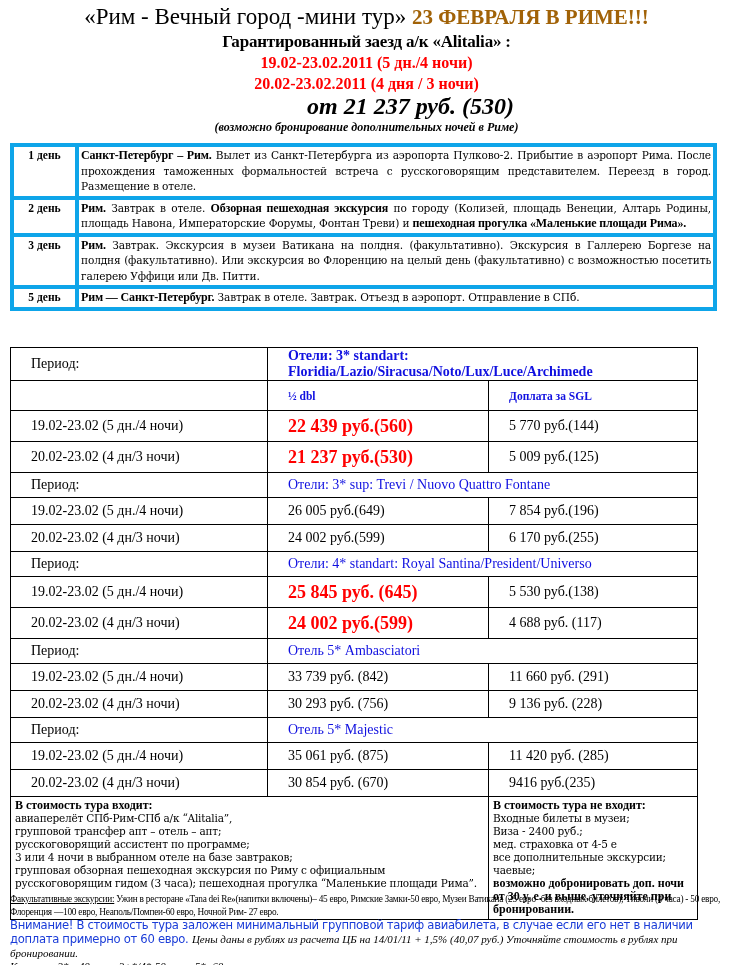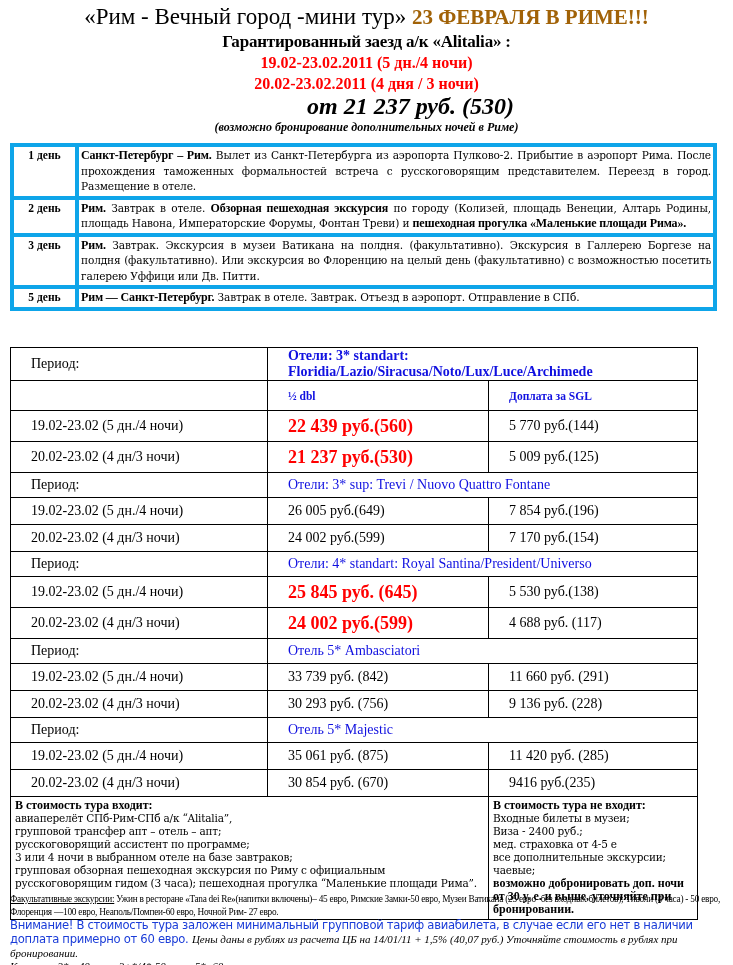--- a/index.html
+++ b/index.html
@@ -103,21 +103,21 @@
         <td class="hotel" colspan="2">Отели: 3* sup:   Trevi / Nuovo Quattro Fontane</td>
       </tr>
       <tr class="r-sm">
         <td class="period">19.02-23.02 (5 дн./4 ночи)</td>
         <td class="dbl">26 005 руб.(649)</td>
         <td>7 854 руб.(196)</td>
       </tr>
       <tr class="r-sm">
         <td class="period">20.02-23.02 (4 дн/3 ночи)</td>
         <td class="dbl">24 002 руб.(599)</td>
-        <td>7 170 руб.(154)</td>
+        <td>6 170 руб.(255)</td>
       </tr>
       <tr class="r-per">
         <td class="period">Период:</td>
         <td class="hotel" colspan="2">Отели: 4* standart: Royal Santina/President/Universo</td>
       </tr>
       <tr class="r-big">
         <td class="period">19.02-23.02 (5 дн./4 ночи)</td>
         <td class="dbl red">25 845 руб. (645)</td>
         <td>5 530 руб.(138)</td>
       </tr>

